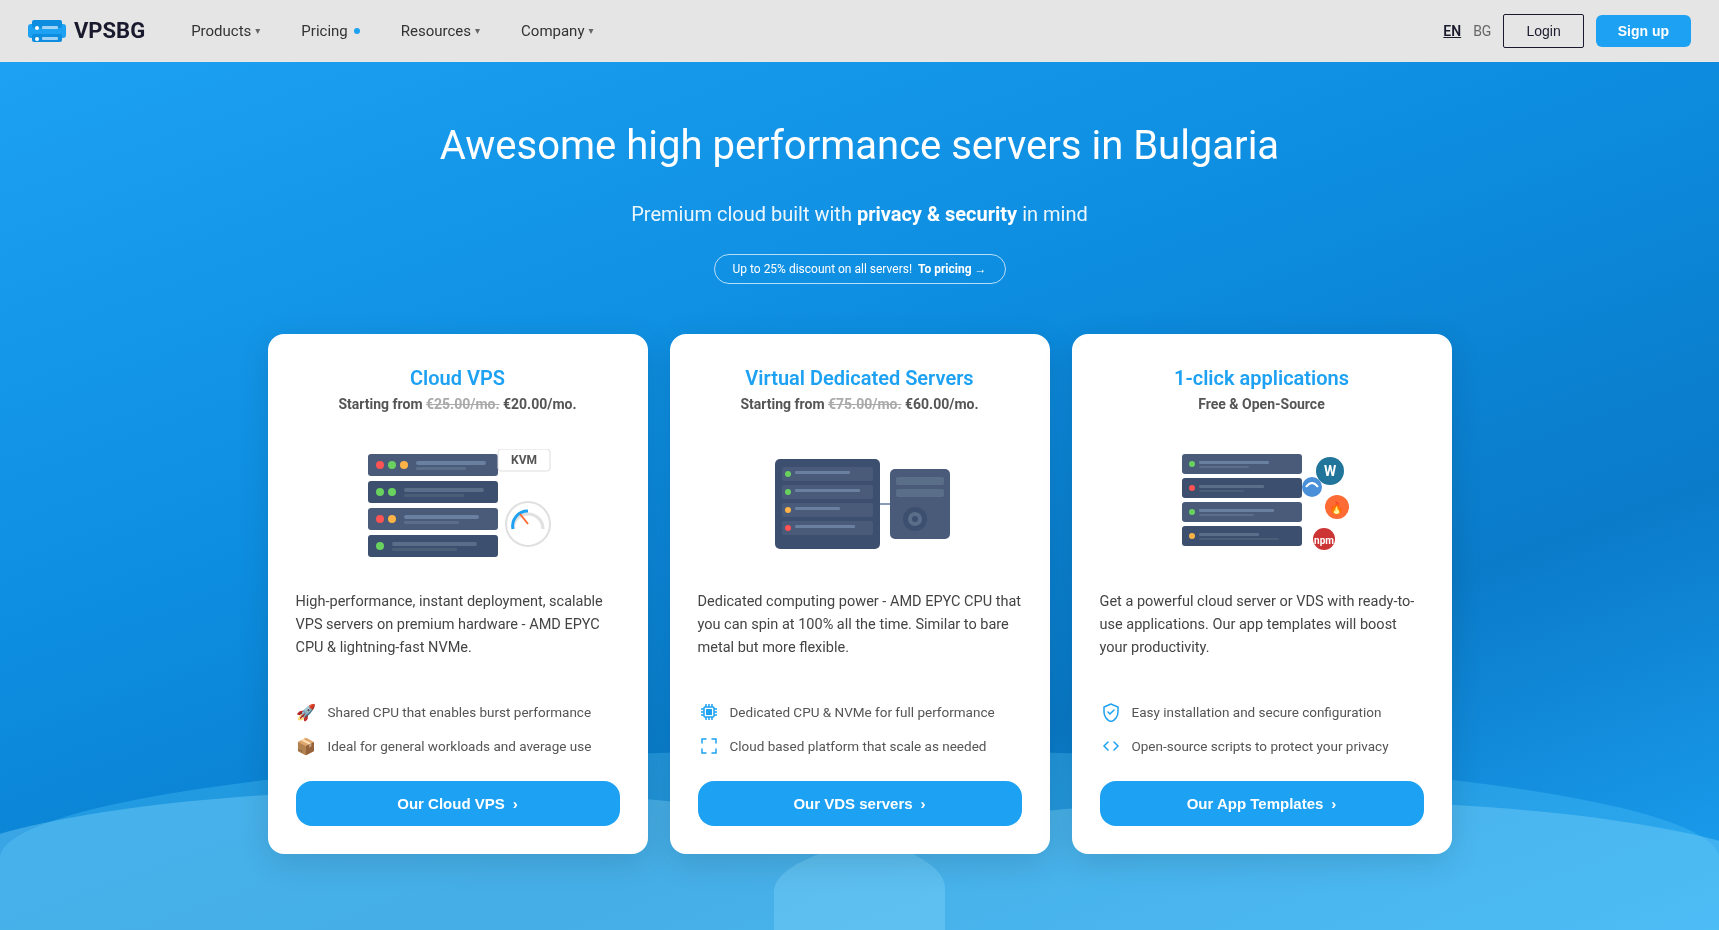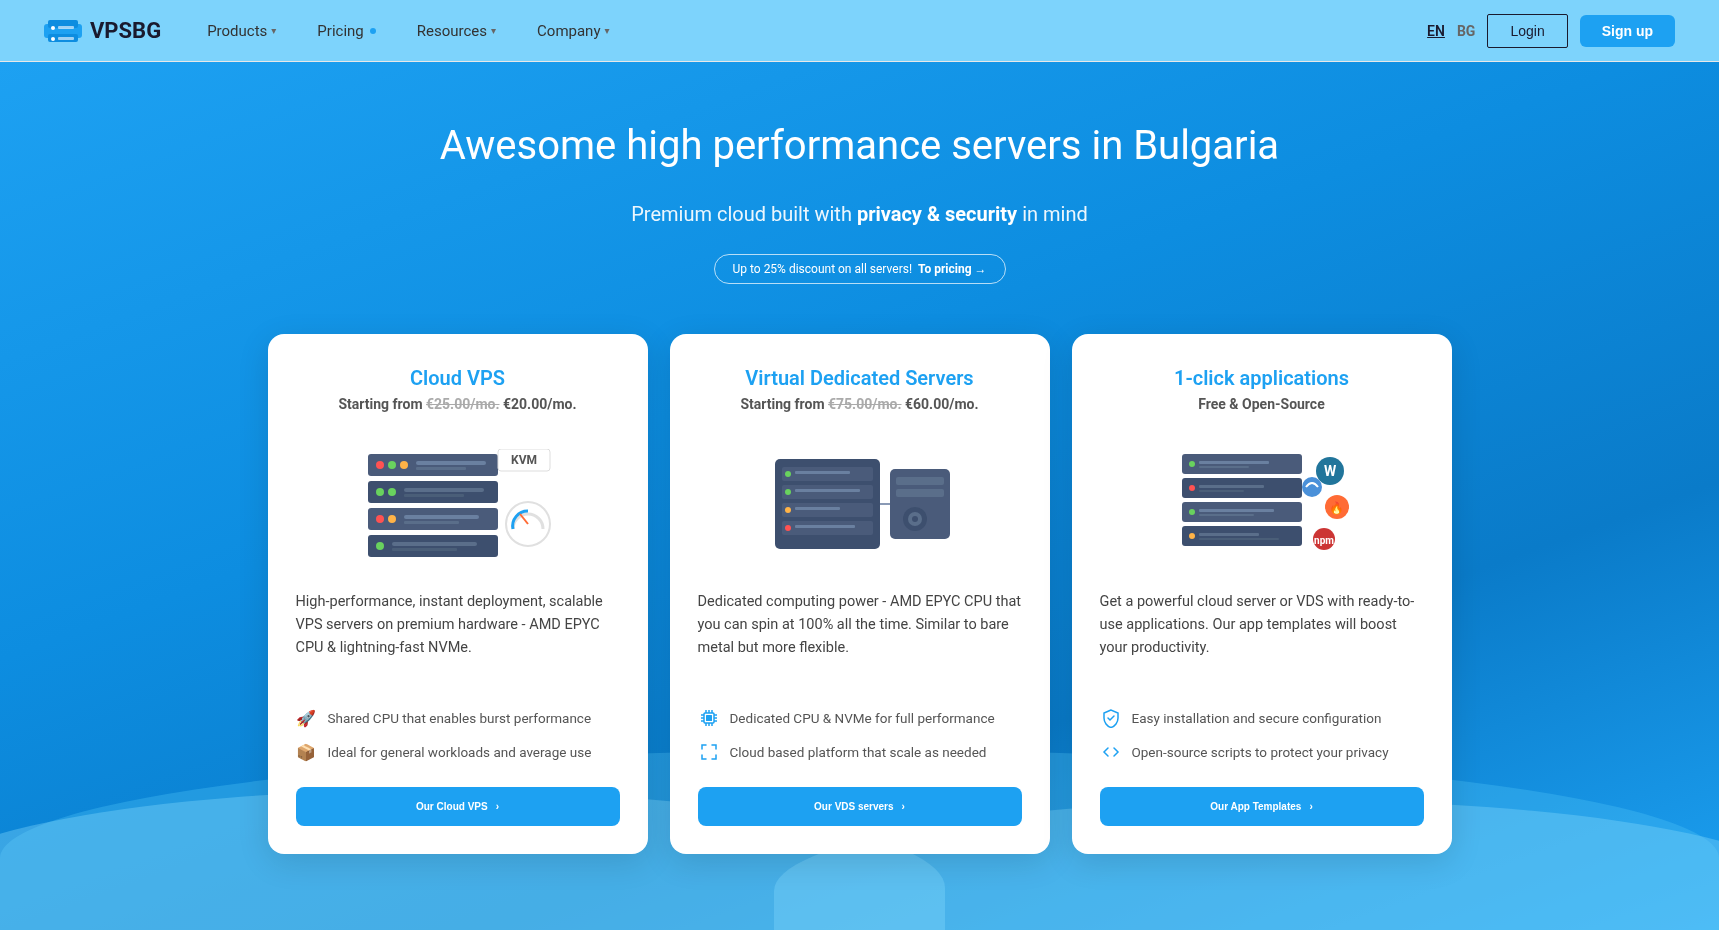--- a/index.html
+++ b/index.html
@@ -1,23 +1,23 @@
 <!DOCTYPE html>
 <html><head>
   <meta charset="utf-8">
   <style>
     * { margin: 0; padding: 0; box-sizing: border-box; }
     body { font-family: -apple-system, BlinkMacSystemFont, 'Segoe UI', Roboto, sans-serif; overflow-x: hidden; }
 
     
     .navbar {
-      background: #7dd3fc;
-      display: flex;
-      align-items: center;
-      padding: 0 44px;
+      background: #e5e5e5;
+      display: flex;
+      align-items: center;
+      padding: 0 28px;
       height: 62px;
       border-bottom: 1px solid #e8e8e8;
       position: relative;
       z-index: 10;
     }
     .logo-area {
       display: flex;
       align-items: center;
       gap: 8px;
       margin-right: 32px;
@@ -59,21 +59,20 @@
       font-size: 14px;
       font-weight: 600;
       color: #1a1a2e;
       text-decoration: underline;
       cursor: pointer;
     }
     .lang-bg {
       font-size: 14px;
       color: #666;
       cursor: pointer;
-      font-weight: bold;
     }
     .btn-login {
       border: 1.5px solid #1a1a2e;
       background: transparent;
       padding: 8px 22px;
       border-radius: 2px;
       font-size: 14px;
       font-weight: 500;
       cursor: pointer;
       color: #1a1a2e;
@@ -239,23 +238,23 @@
       justify-content: center;
       color: #1da1f2;
       font-size: 16px;
       flex-shrink: 0;
     }
     .card-btn {
       width: 100%;
       background: #1da1f2;
       color: #fff;
       border: none;
-      border-radius: 8px;
+      border-radius: 16px;
       padding: 14px;
-      font-size: 10px;
+      font-size: 15px;
       font-weight: 600;
       cursor: pointer;
       display: flex;
       align-items: center;
       justify-content: center;
       gap: 8px;
     }
   </style>
 </head>
 <body>

